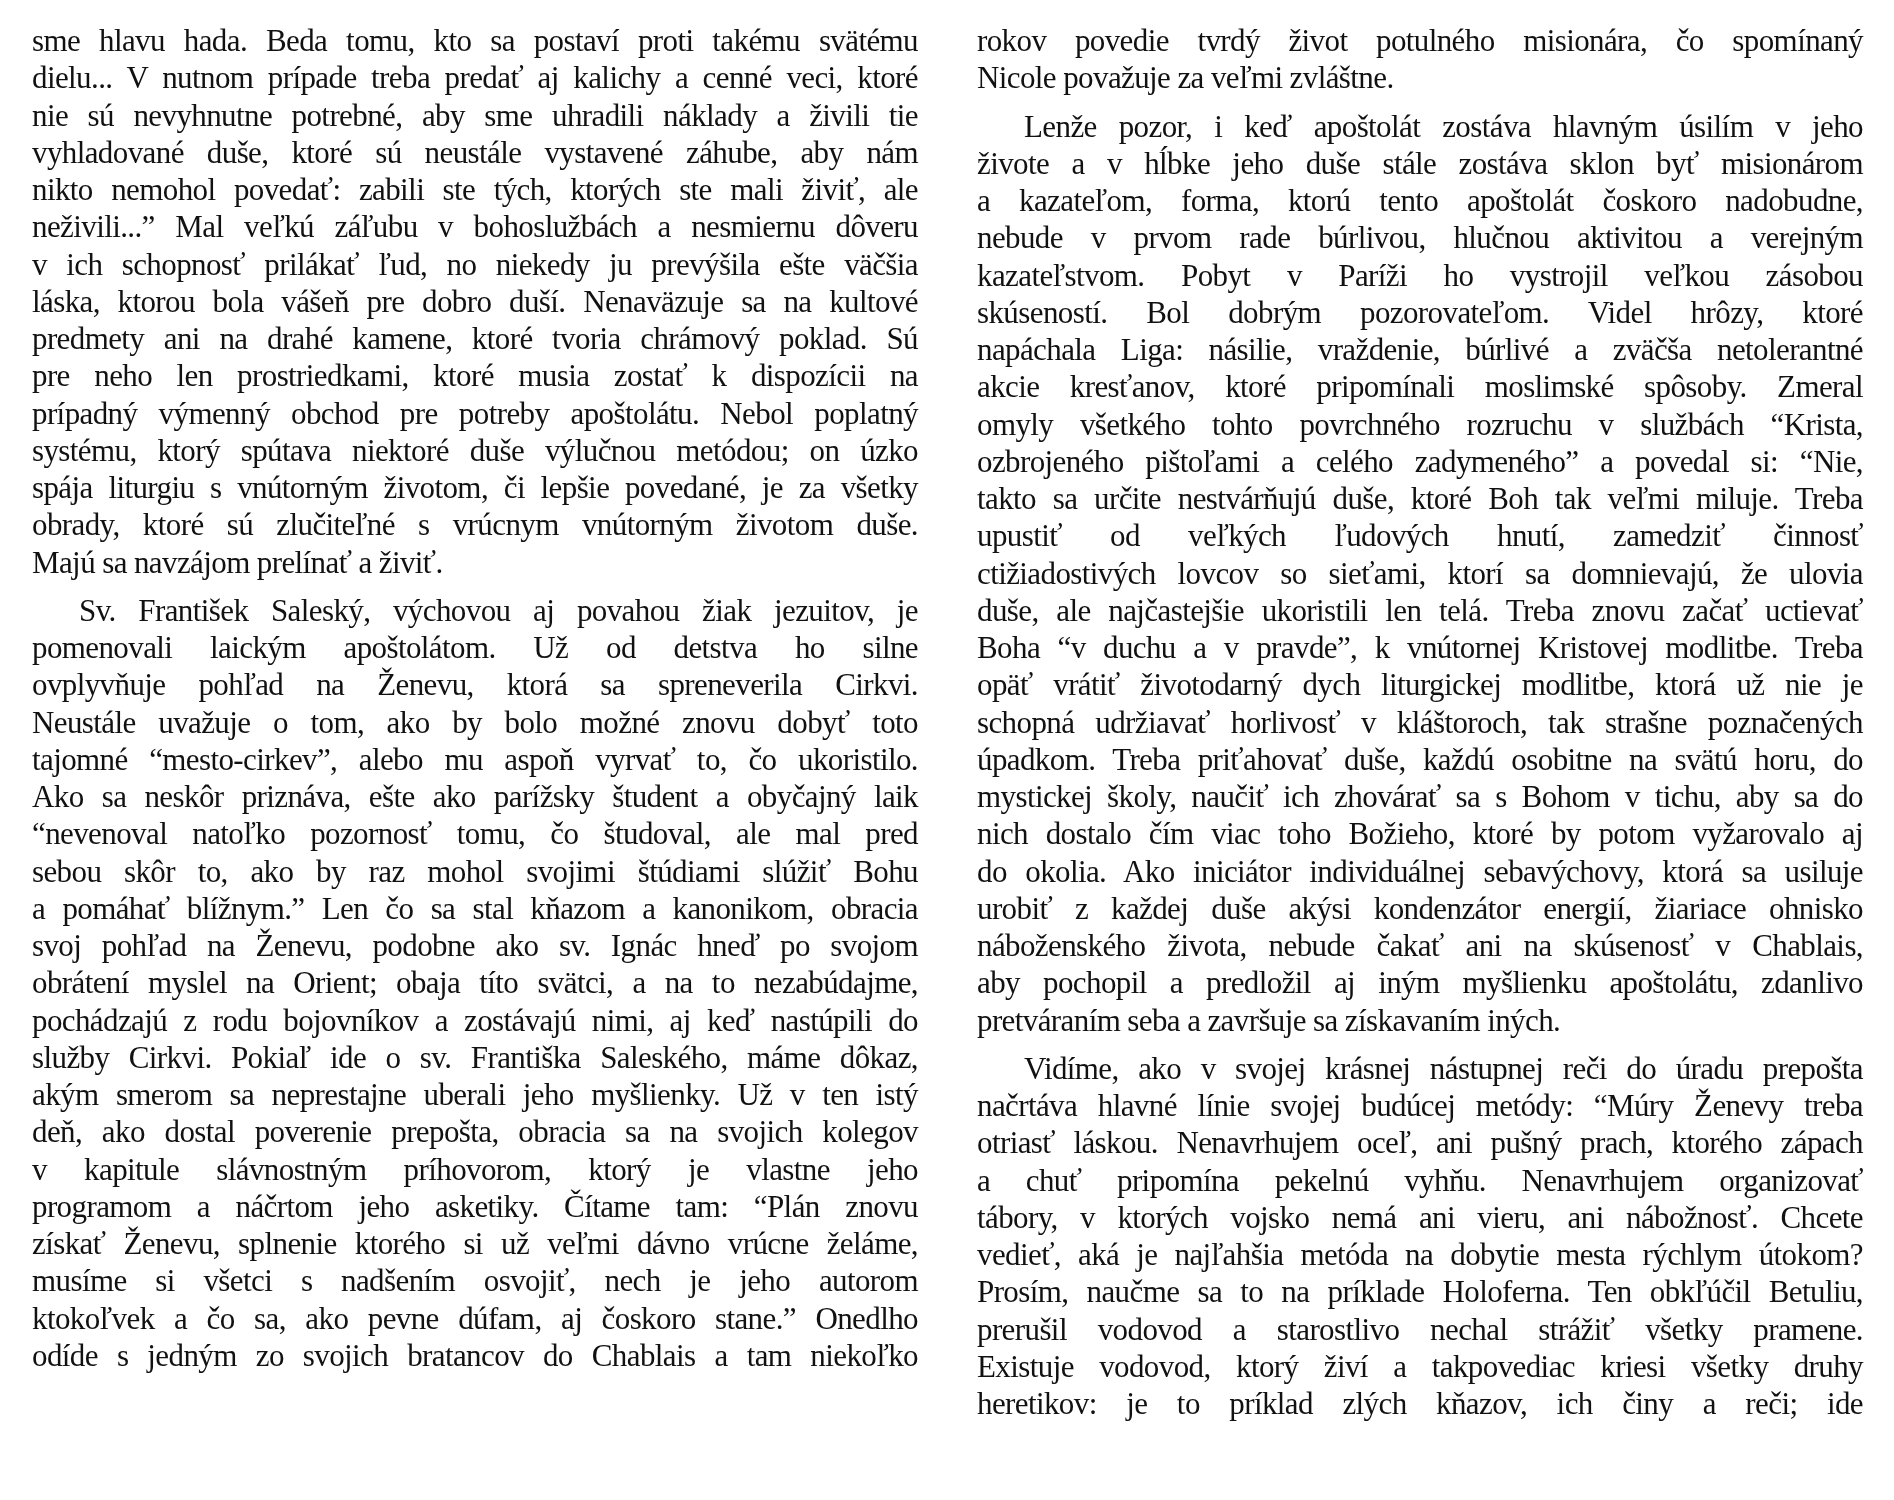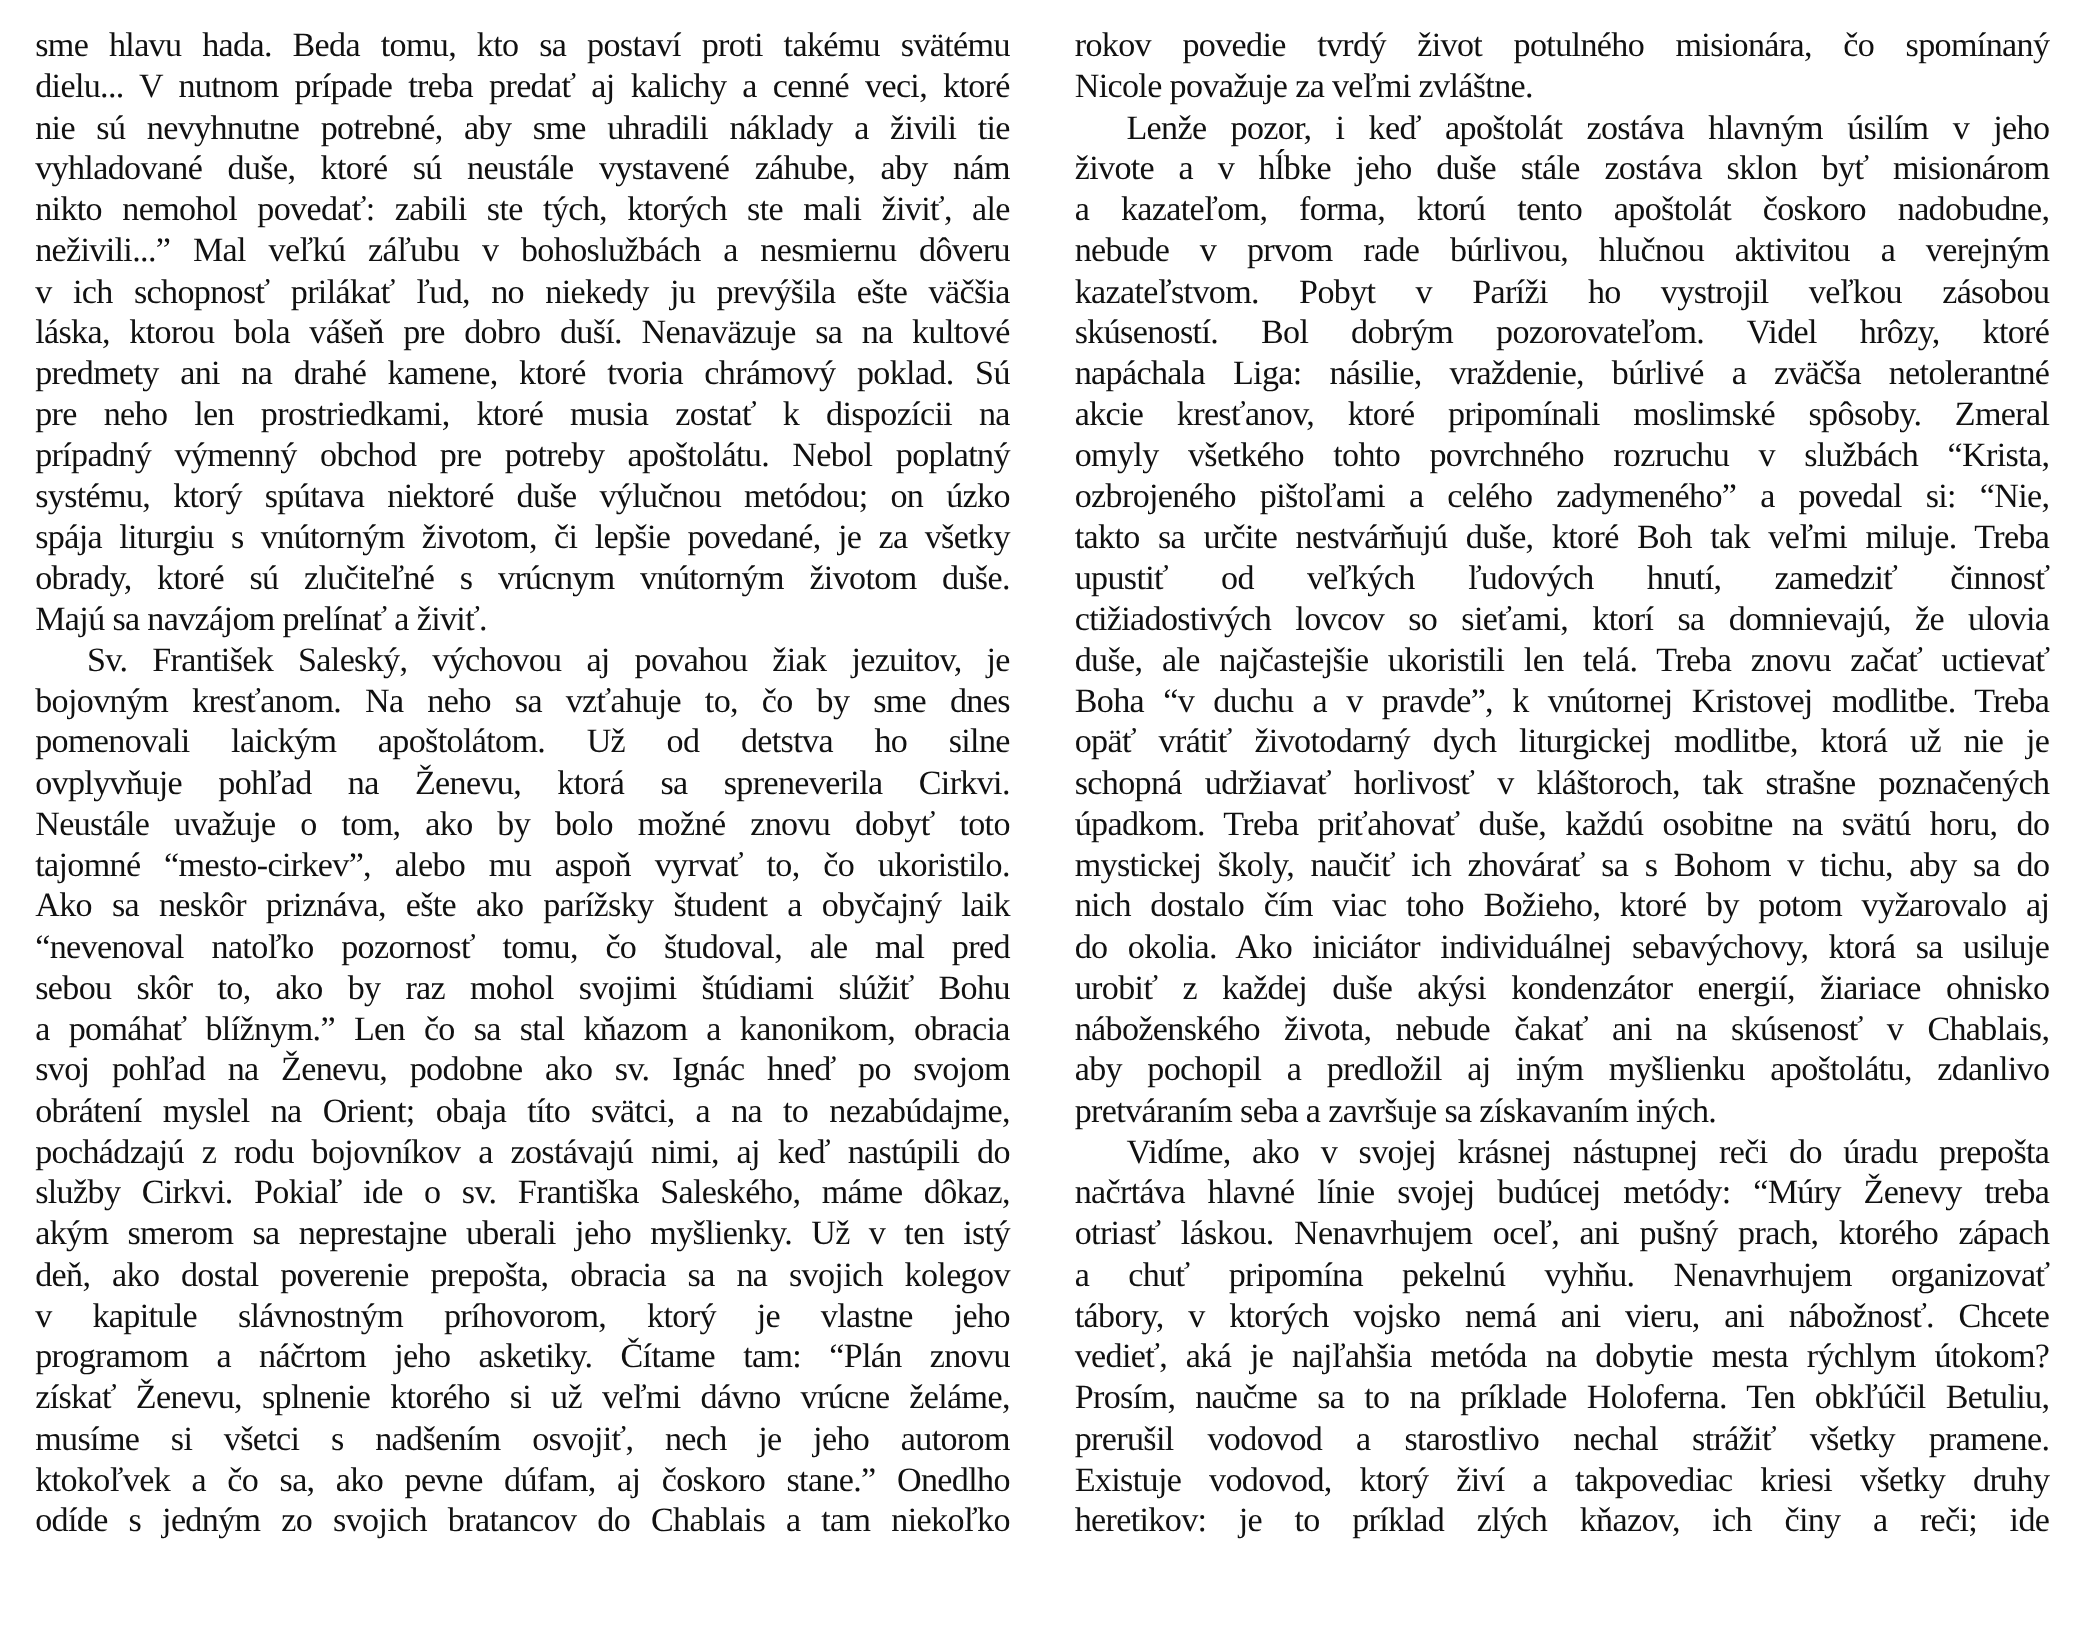--- a/index.html
+++ b/index.html
@@ -45,20 +45,21 @@
     letter-spacing: -0.6px;
     word-spacing: 0px;
   }
   .line.last .txt {
     text-align: left;
     text-align-last: left;
   }
   .line.indent .txt {
     padding-left: 47px;
     box-sizing: border-box;
+    margin-top: 11px;
   }
 </style>
 </head>
 <body>
 
 <div class="page">
   <div class="column col-left" id="col-left">
       <div class="line">
         <span class="txt">sme hlavu hada. Beda tomu, kto sa postaví proti takému svätému</span>
       </div>
@@ -101,23 +102,20 @@
       <div class="line">
         <span class="txt">obrady, ktoré sú zlučiteľné s vrúcnym vnútorným životom duše.</span>
       </div>
       <div class="line last">
         <span class="txt">Majú sa navzájom prelínať a živiť.</span>
       </div>
       <div class="line indent">
         <span class="txt">Sv. František Saleský, výchovou aj povahou žiak jezuitov, je</span>
       </div>
       <div class="line">
-        <span class="txt">bojovným kresťanom. Na neho sa vzťahuje to, čo by sme dnes</span>
-      </div>
-      <div class="line">
         <span class="txt">pomenovali laickým apoštolátom. Už od detstva ho silne</span>
       </div>
       <div class="line">
         <span class="txt">ovplyvňuje pohľad na Ženevu, ktorá sa spreneverila Cirkvi.</span>
       </div>
       <div class="line">
         <span class="txt">Neustále uvažuje o tom, ako by bolo možné znovu dobyť toto</span>
       </div>
       <div class="line">
         <span class="txt">tajomné “mesto-cirkev”, alebo mu aspoň vyrvať to, čo ukoristilo.</span>

